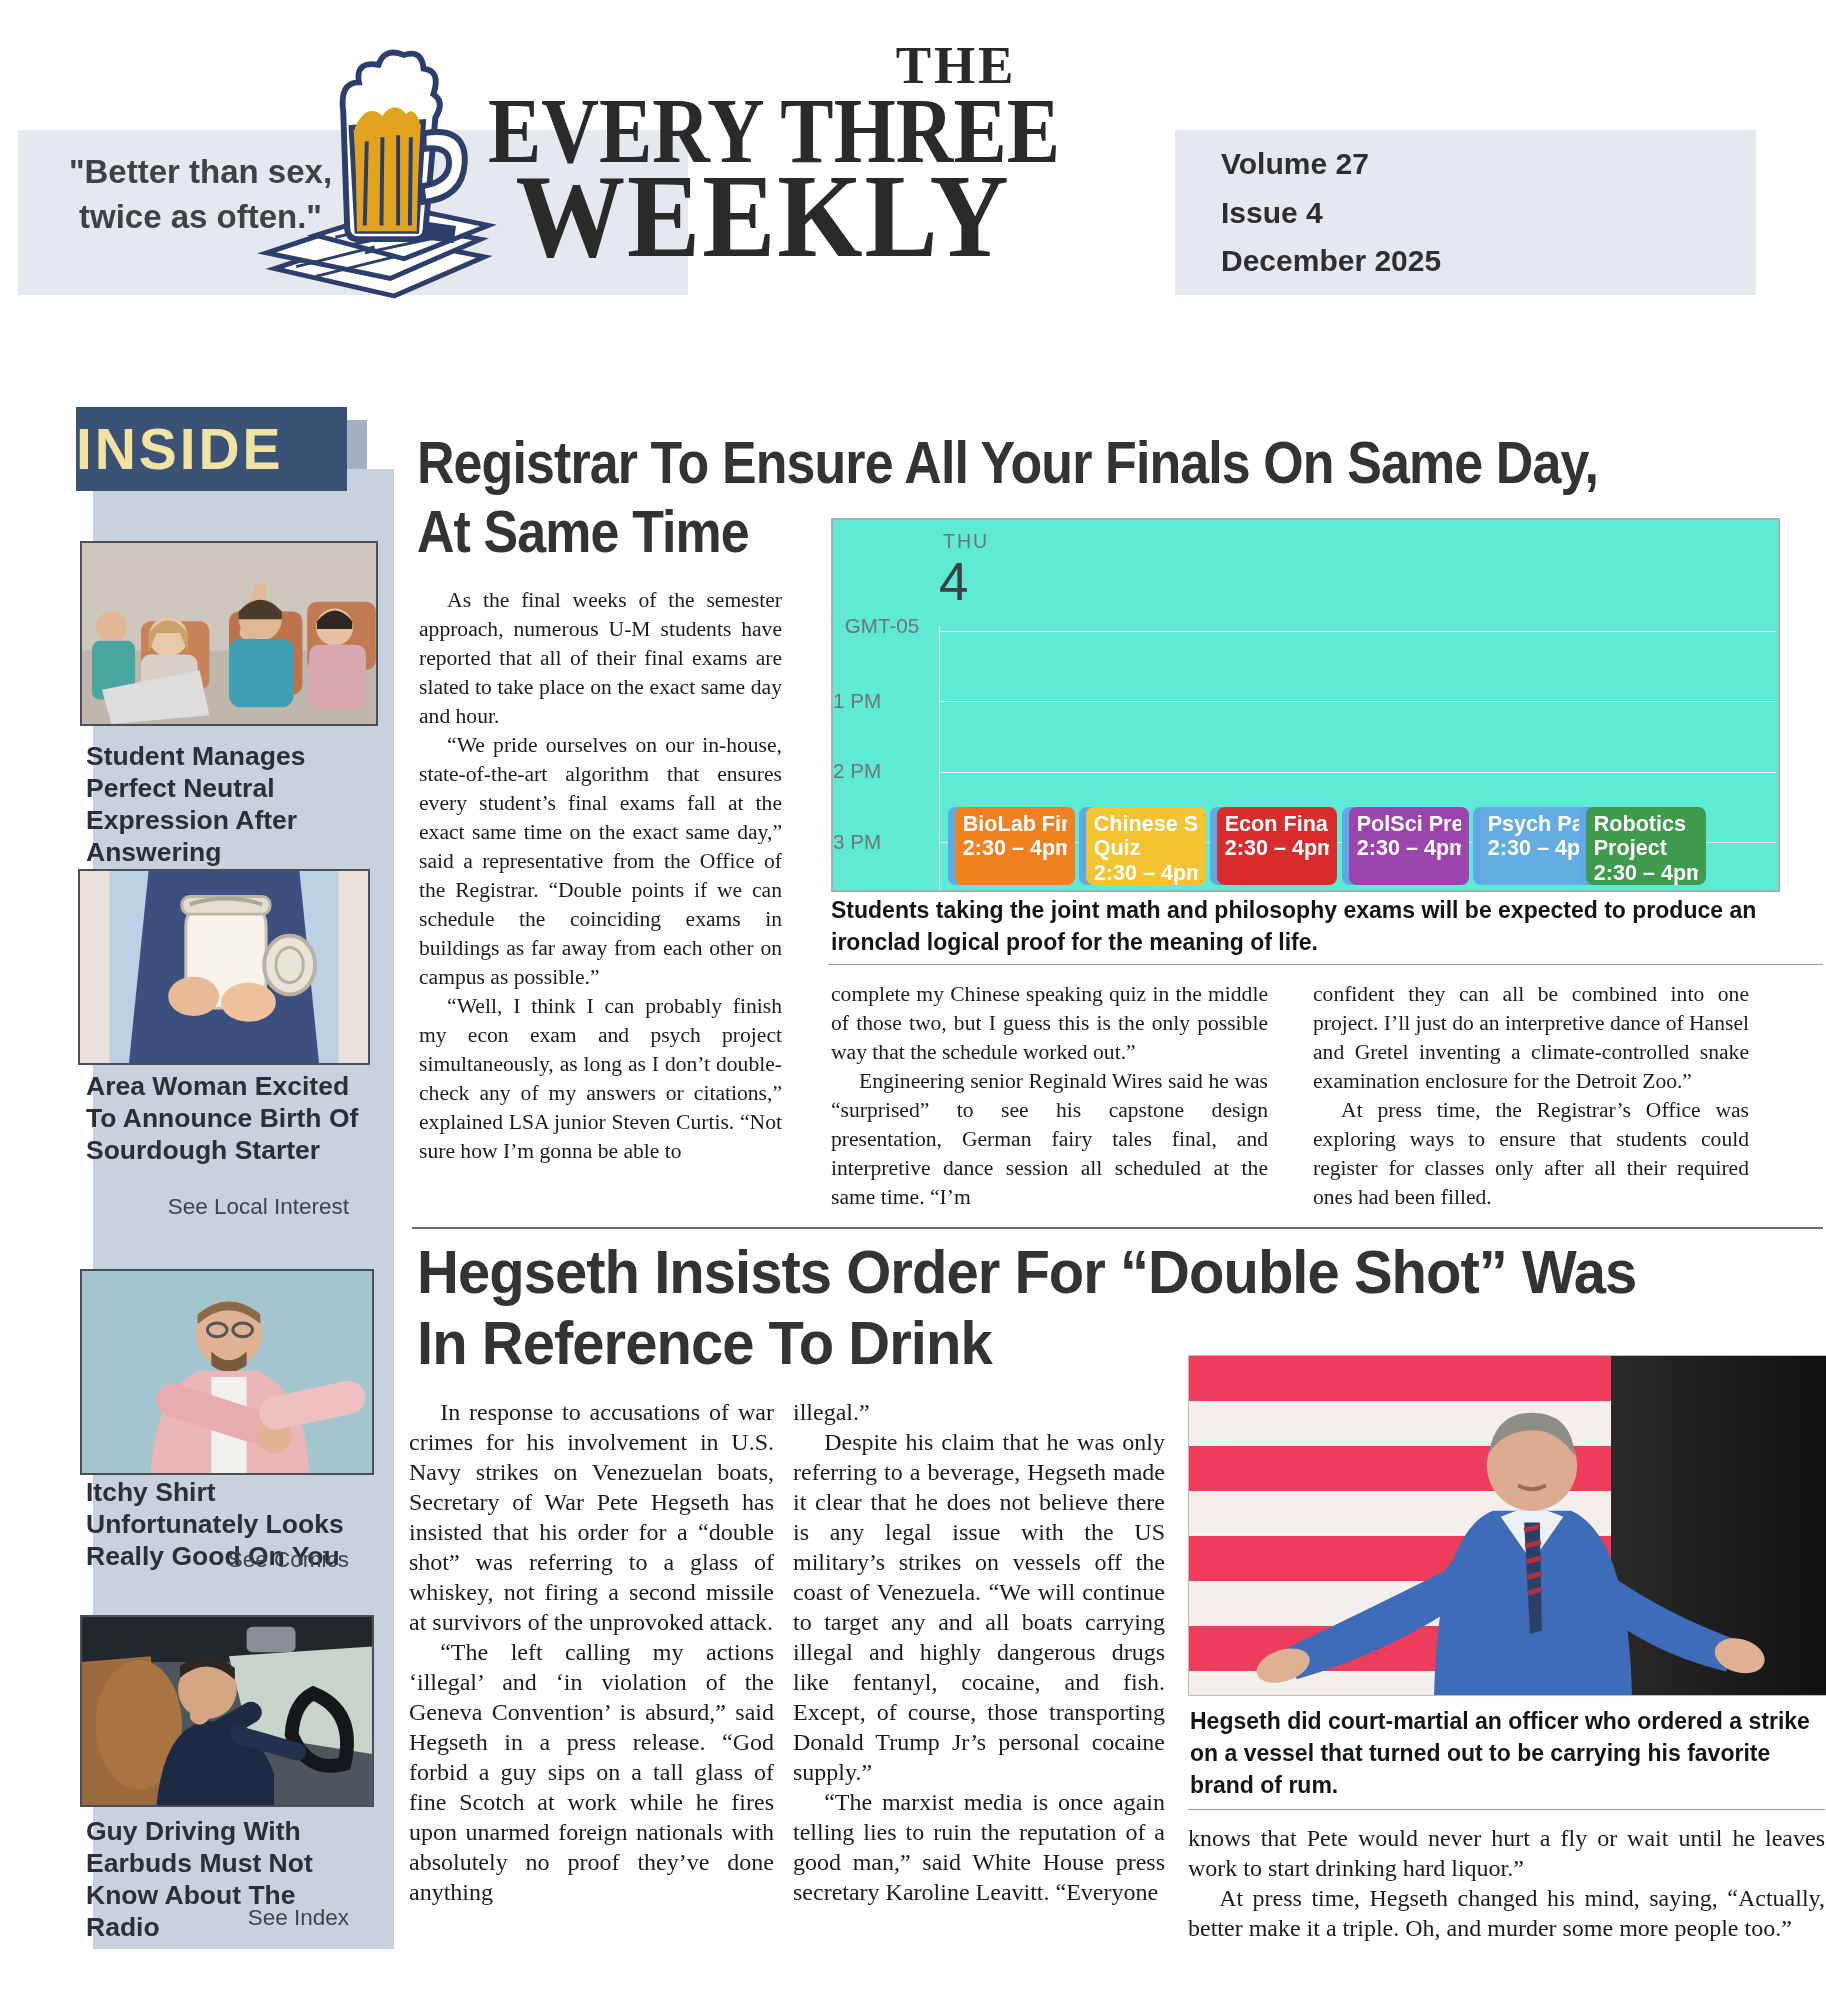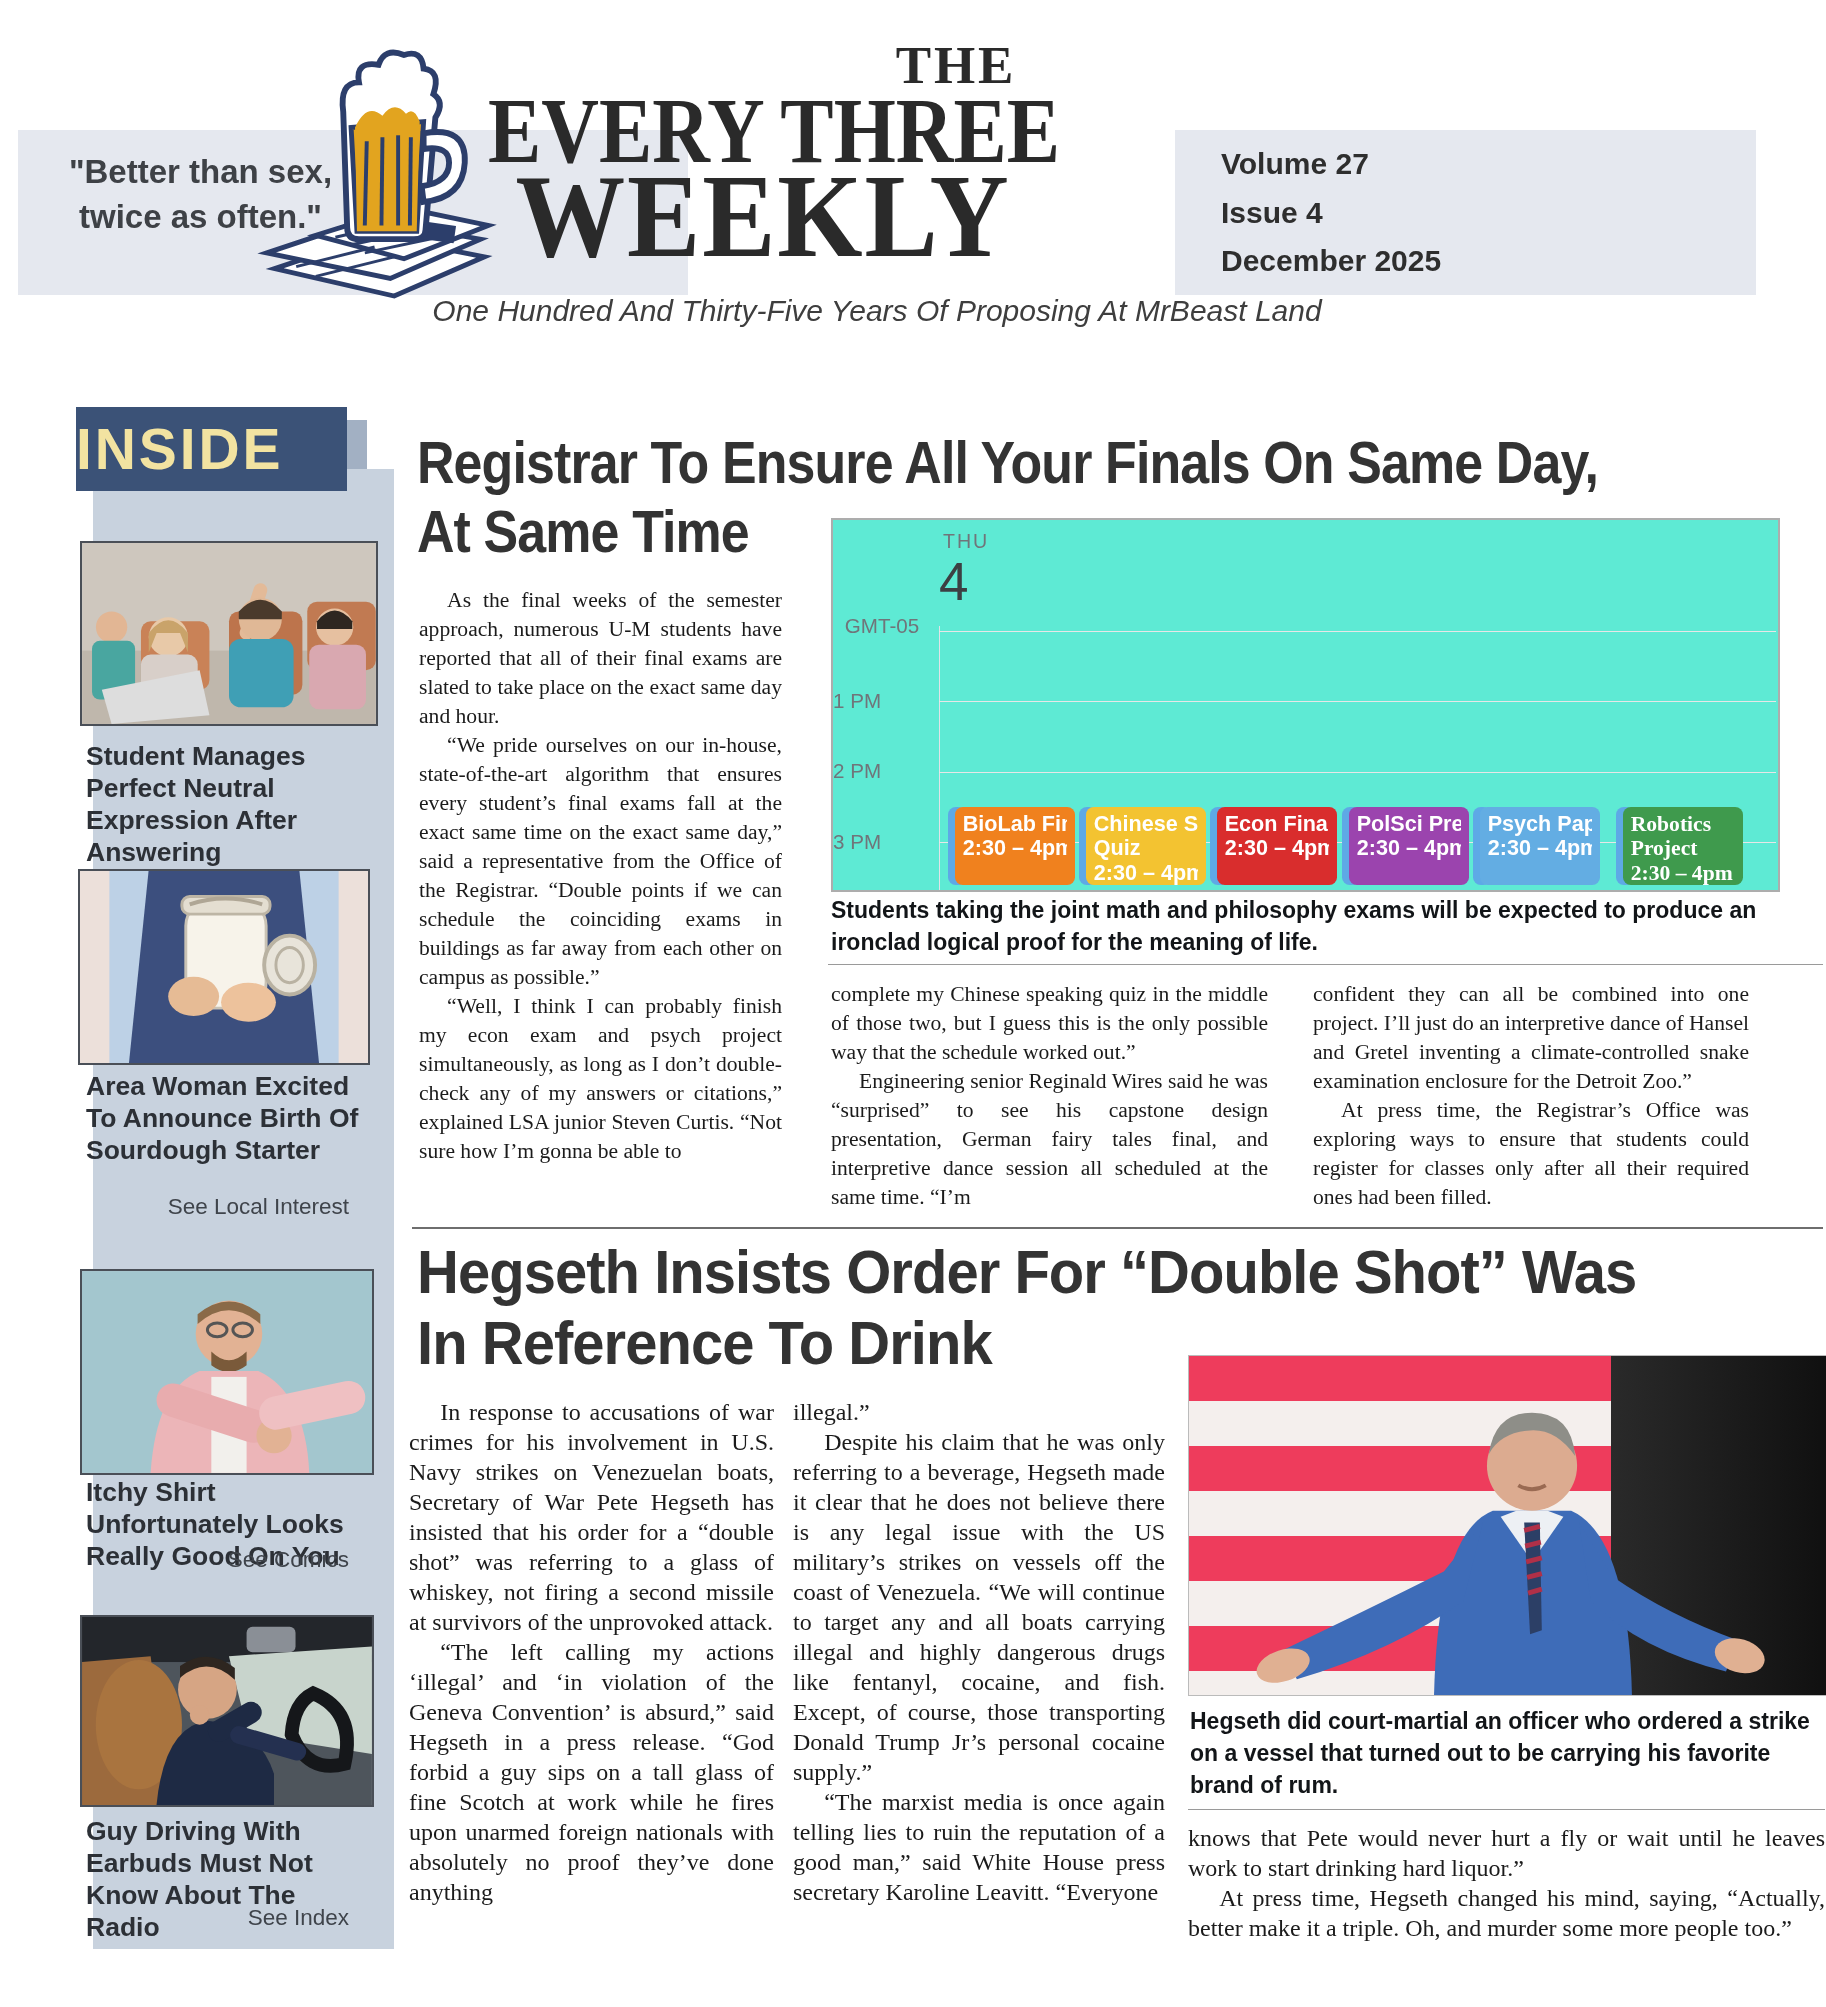--- a/index.html
+++ b/index.html
@@ -116,21 +116,20 @@
   <div class="mast kicker">THE</div>
   <div class="mast l1">EVERY THREE</div>
   <div class="mast l2">WEEKLY</div>
 
   <div class="volbox">
     <div>Volume 27</div>
     <div>Issue 4</div>
     <div>December 2025</div>
   </div>
 
-  <div class="subtitle">One Hundred And Thirty-Five Years Of Proposing At MrBeast Land</div>
 
   <div class="sb-shadow"></div>
   <div class="sb-tab"></div>
   <div class="sb-panel"></div>
   <div class="inside-box">
     <span class="inside-label">INSIDE</span>
   </div>
 
   <div class="ph" style="left:80px;top:541px;width:294px;height:181px;">
     <svg width="294" height="181" viewBox="0 0 300 185">
@@ -267,21 +266,21 @@
       </div>
     </div>
     <div class="ev" style="left:640px;">
       <div class="ev-tab" style="background: rgb(94, 169, 230);"></div>
       <div class="ev-body" style="background: rgb(99, 173, 227);">
         <div class="ev-line">Psych Pape</div>
         <div class="ev-line">2:30 – 4pm</div>
         <div class="ev-line"></div>
       </div>
     </div>
-    <div class="ev" style="left:783px;font-family:Liberation Serif, serif;">
+    <div class="ev" style="left:746px;">
       <div class="ev-tab" style="background: rgb(94, 169, 230);"></div>
       <div class="ev-body" style="background: rgb(63, 154, 77);">
         <div class="ev-line">Robotics</div>
         <div class="ev-line">Project</div>
         <div class="ev-line">2:30 – 4pm</div>
       </div>
     </div>
   </div>
 
   <div class="figcap" style="left:831px;top:894px;width:947px;">Students taking the joint math and philosophy exams will be expected to produce an ironclad logical proof for the meaning of life.</div>

